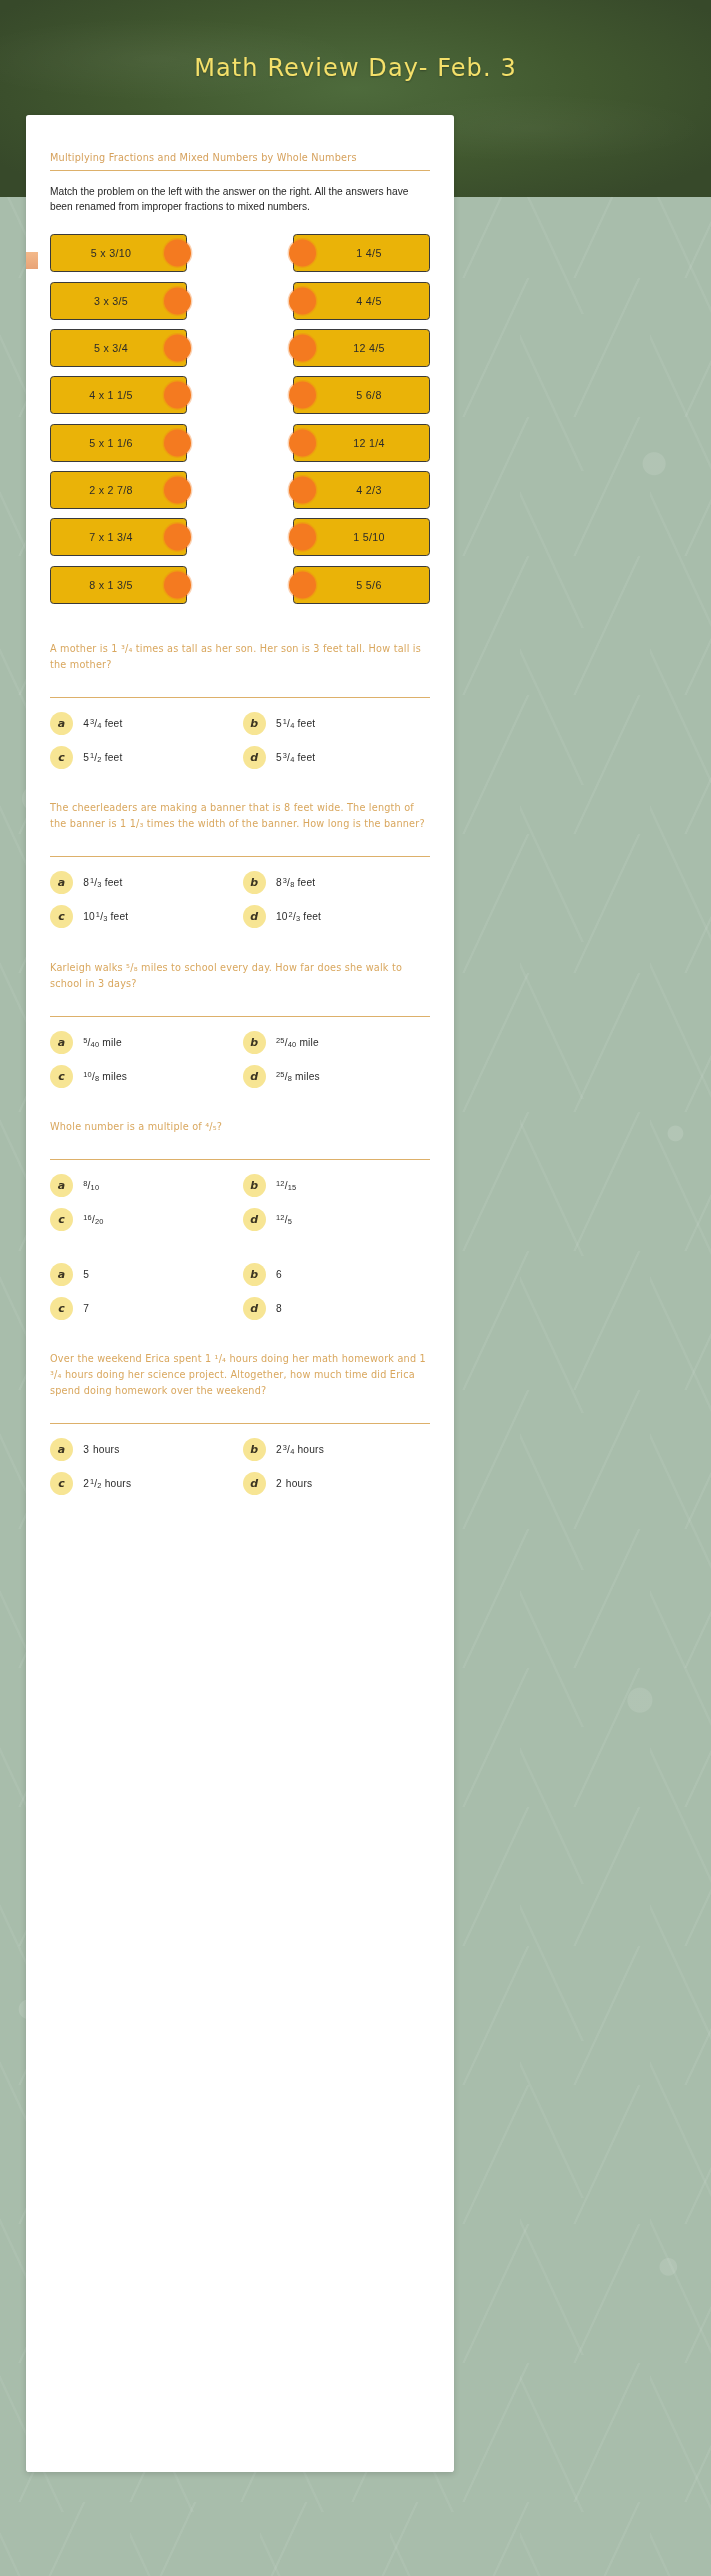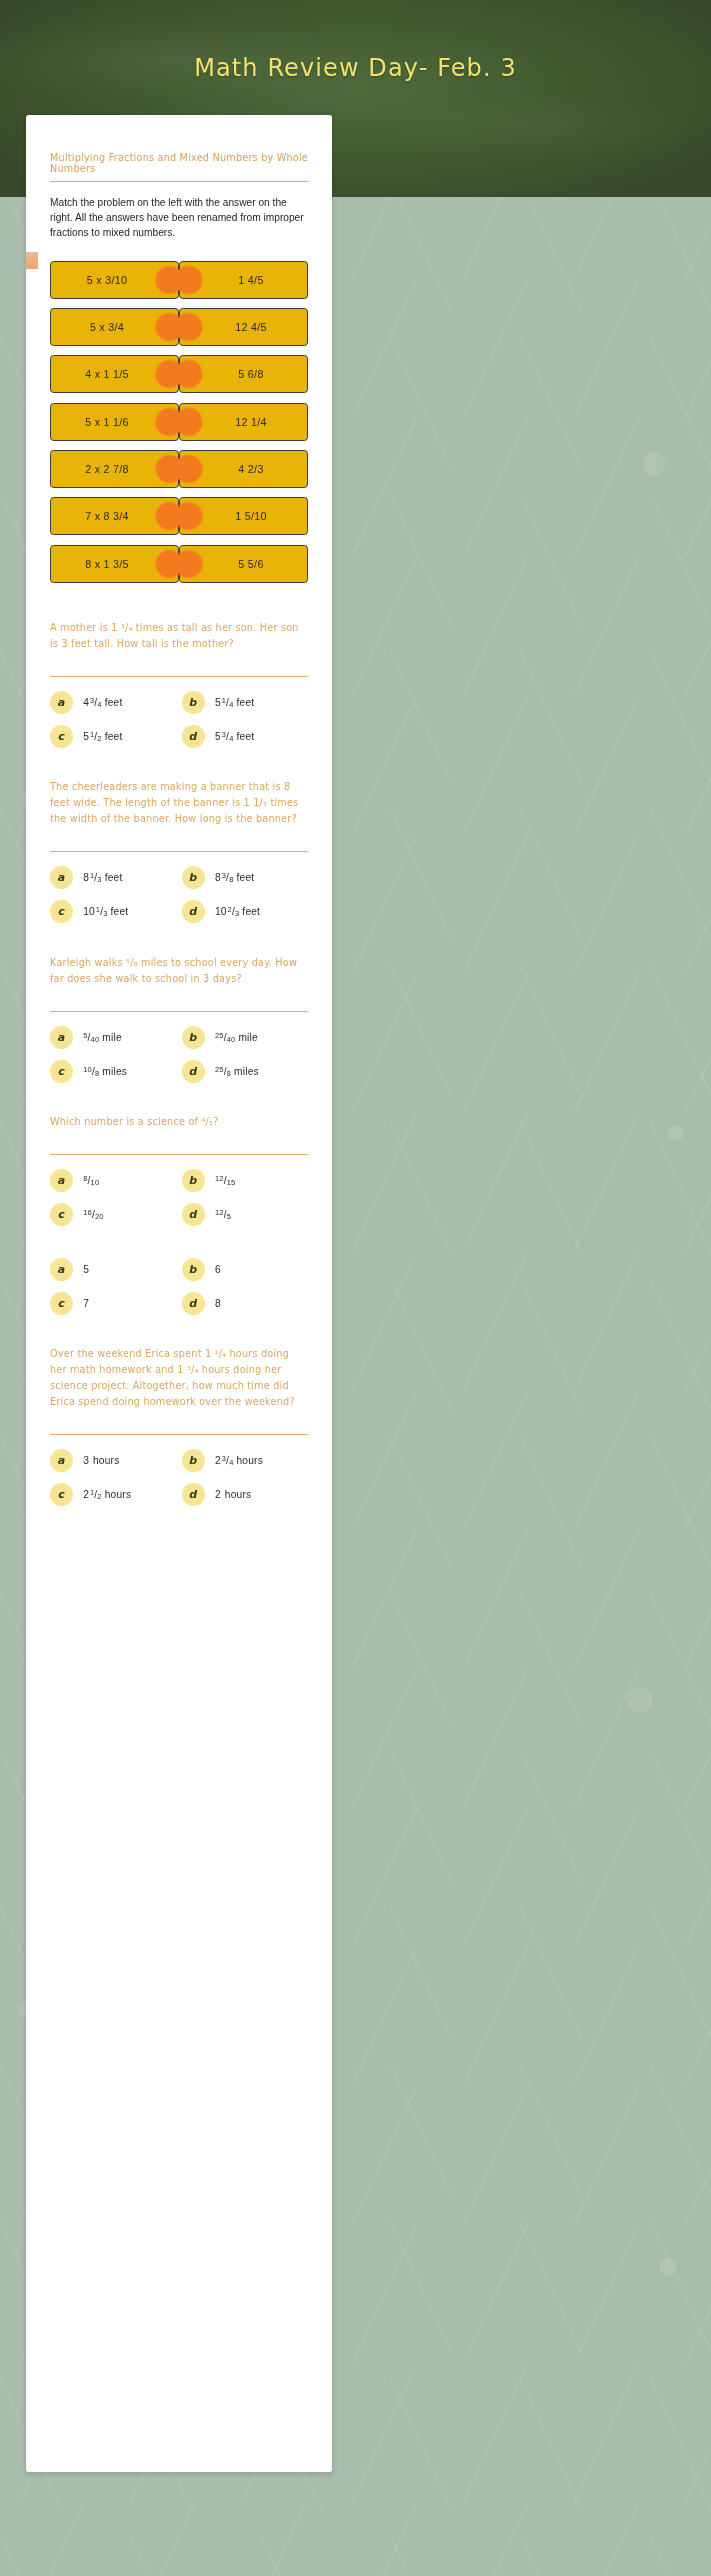--- a/index.html
+++ b/index.html
@@ -64,21 +64,21 @@
     color: #f4e06a;
     text-shadow: 0 0.9px 1.9px rgba(0,0,0,.28);
     z-index: 2;
   }
 
   
   #sheet {
     position: absolute;
     top: 115px;
     left: 26px;
-    width: 306px;
+    width: 428px;
     min-height: 2357px;
     background: #ffffff;
     border-radius: 2.8px;
     box-shadow: 0 1.9px 6.5px rgba(0,0,0,.16);
     z-index: 3;
     padding: 37px 24px 37px 24px;
   }
 
   
   #sheet-tab {
@@ -233,20 +233,30 @@
           <span class="match-text">5 x 3/10</span>
           <span class="dot"></span>
         </div>
         <div class="match-card right">
           <span class="dot"></span>
           <span class="match-text">1 4/5</span>
         </div>
       </div>
       <div class="match-row">
         <div class="match-card left">
+          <span class="match-text">3 x 3/5</span>
+          <span class="dot"></span>
+        </div>
+        <div class="match-card right">
+          <span class="dot"></span>
+          <span class="match-text">4 4/5</span>
+        </div>
+      </div>
+      <div class="match-row">
+        <div class="match-card left">
           <span class="match-text">5 x 3/4</span>
           <span class="dot"></span>
         </div>
         <div class="match-card right">
           <span class="dot"></span>
           <span class="match-text">12 4/5</span>
         </div>
       </div>
       <div class="match-row">
         <div class="match-card left">
@@ -273,21 +283,21 @@
           <span class="match-text">2 x 2 7/8</span>
           <span class="dot"></span>
         </div>
         <div class="match-card right">
           <span class="dot"></span>
           <span class="match-text">4 2/3</span>
         </div>
       </div>
       <div class="match-row">
         <div class="match-card left">
-          <span class="match-text">7 x 8 3/4</span>
+          <span class="match-text">7 x 1 3/4</span>
           <span class="dot"></span>
         </div>
         <div class="match-card right">
           <span class="dot"></span>
           <span class="match-text">1 5/10</span>
         </div>
       </div>
       <div class="match-row">
         <div class="match-card left">
           <span class="match-text">8 x 1 3/5</span>
@@ -358,21 +368,21 @@
             <span class="mc-letter">c</span>
             <span class="mc-answer"><span class="frac"><sup>10</sup>/<sub>8</sub></span> miles</span>
           </div>
           <div class="mc-option">
             <span class="mc-letter">d</span>
             <span class="mc-answer"><span class="frac"><sup>25</sup>/<sub>8</sub></span> miles</span>
           </div>
         </div>
       </div>
       <div class="mc-block">
-        <div class="mc-question">Which number is a science of ⁴/₅?</div>
+        <div class="mc-question">Whole number is a multiple of ⁴/₅?</div>
         <div class="mc-options">
           <div class="mc-option">
             <span class="mc-letter">a</span>
             <span class="mc-answer"><span class="frac"><sup>8</sup>/<sub>10</sub></span></span>
           </div>
           <div class="mc-option">
             <span class="mc-letter">b</span>
             <span class="mc-answer"><span class="frac"><sup>12</sup>/<sub>15</sub></span></span>
           </div>
           <div class="mc-option">

